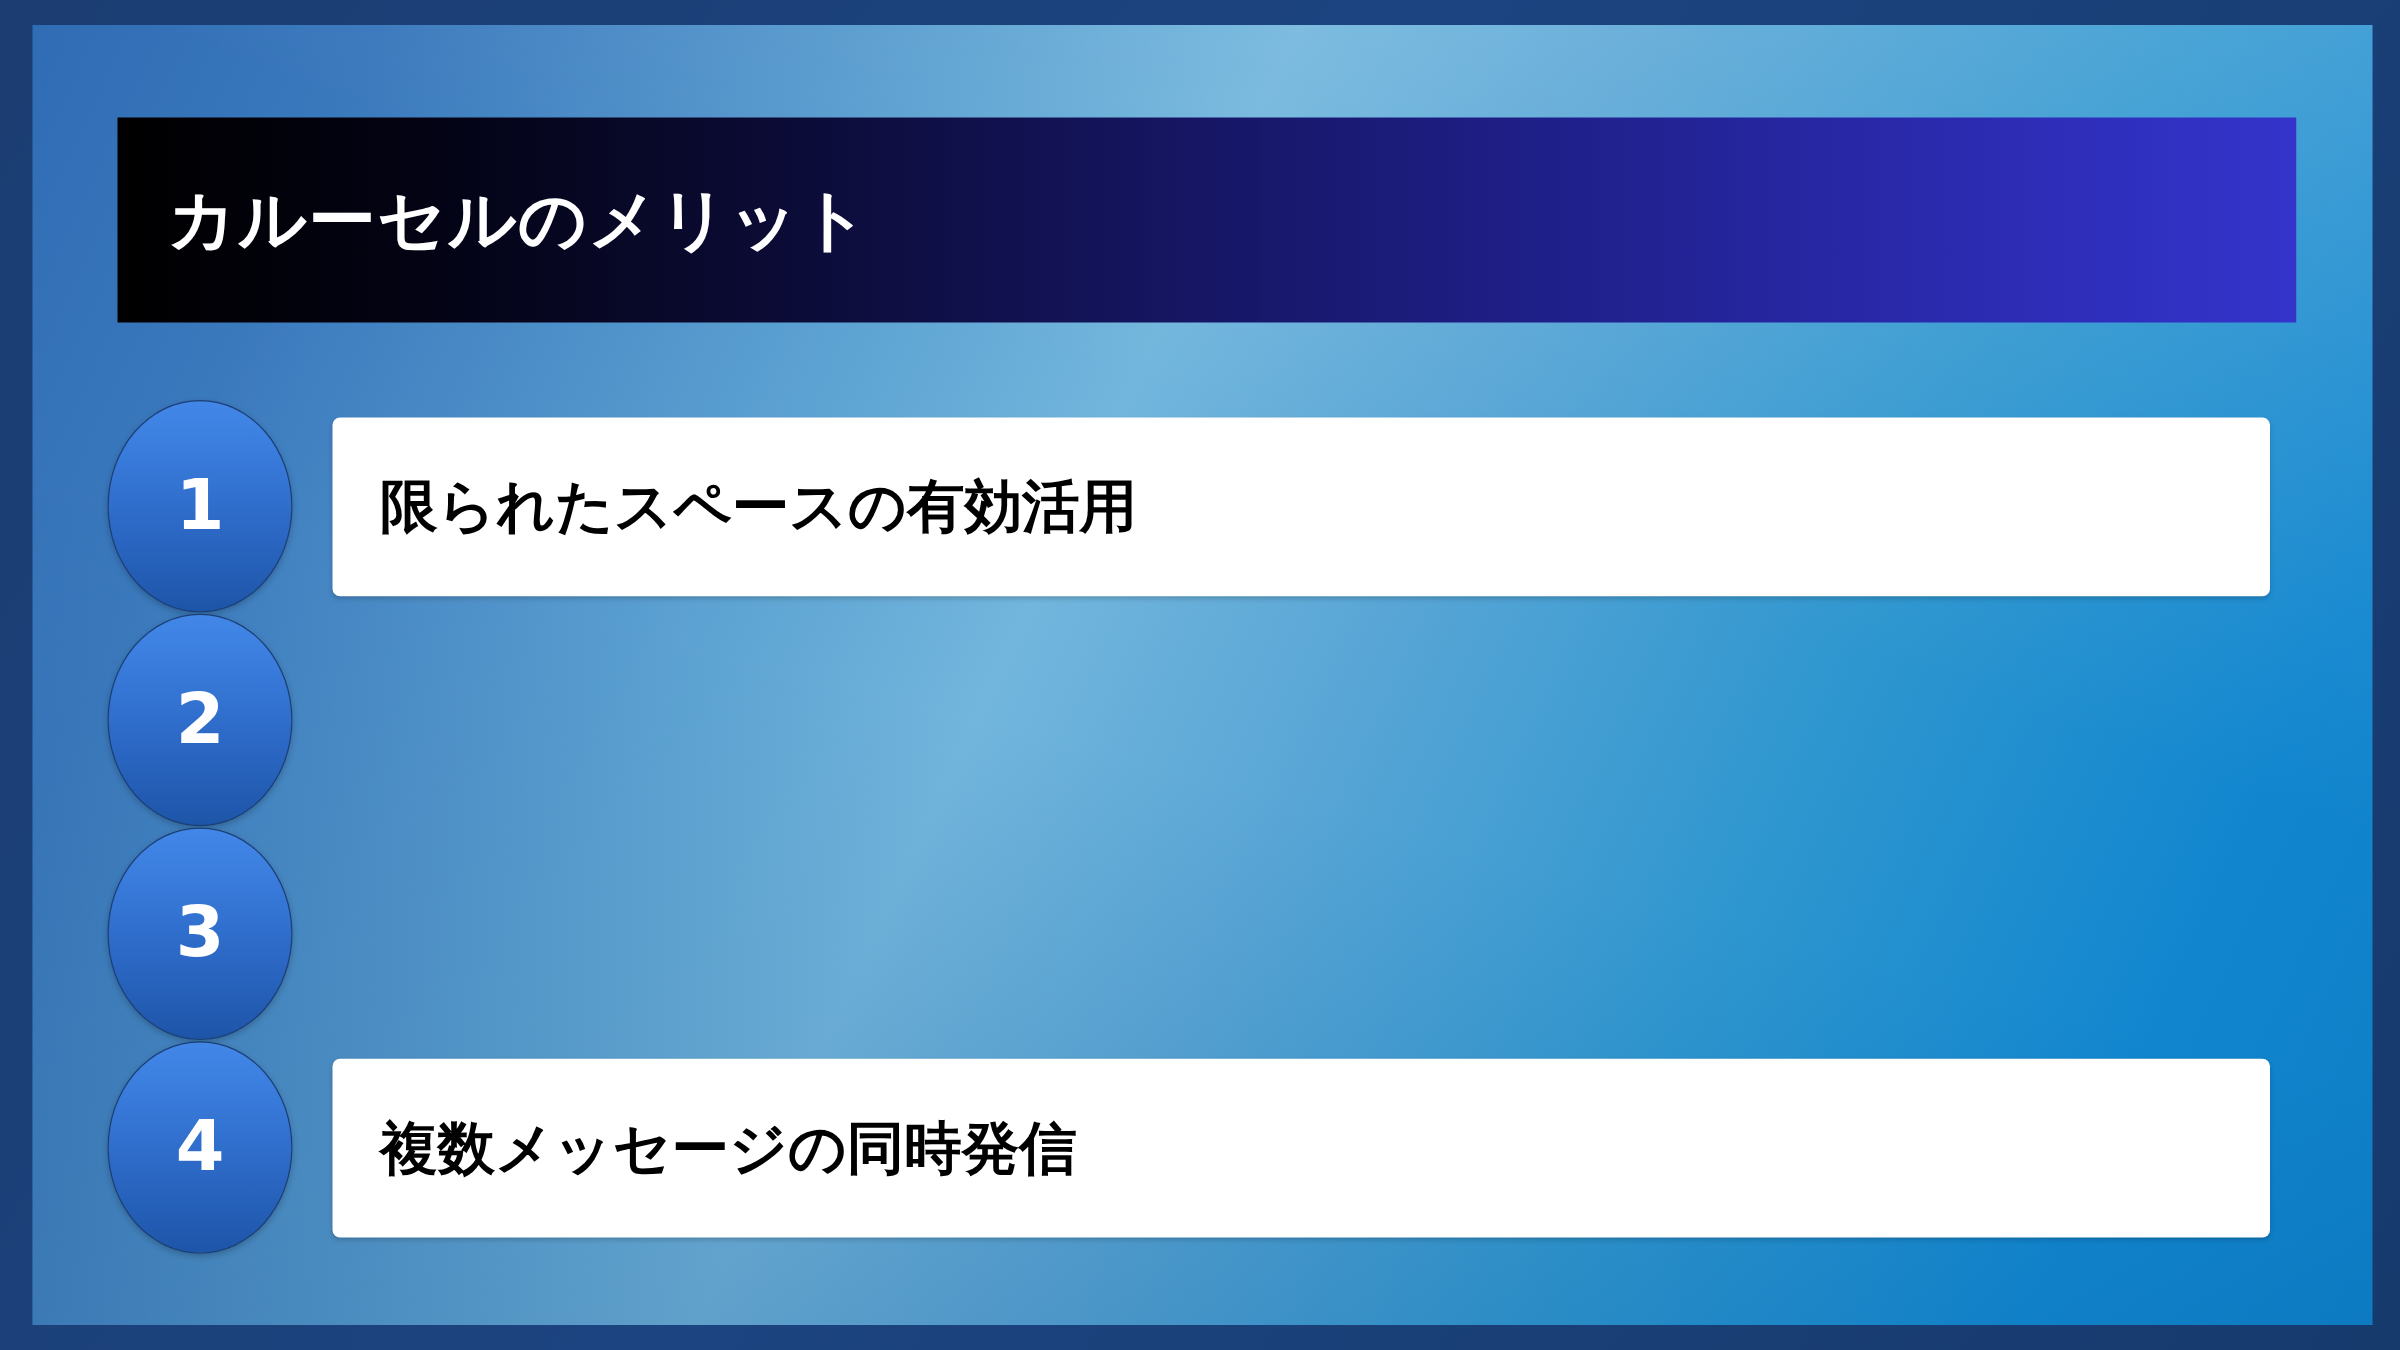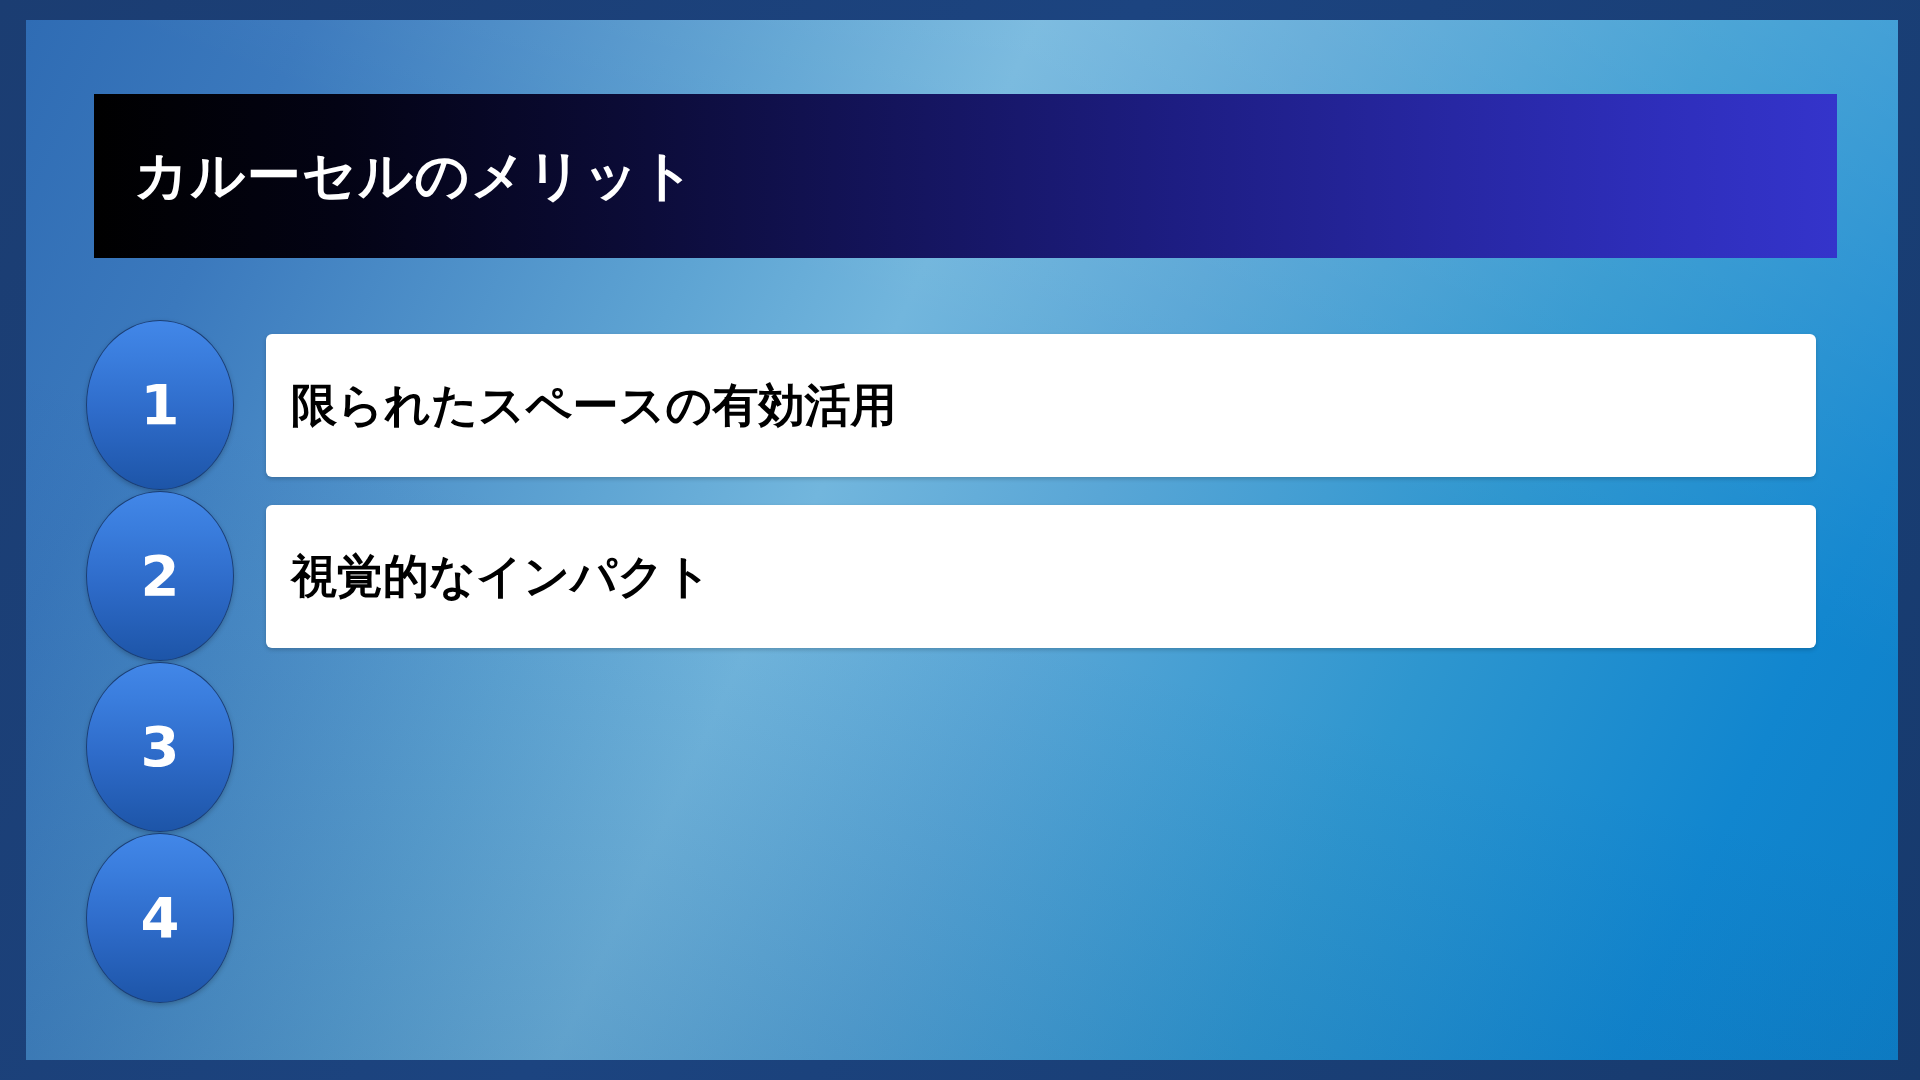--- a/index.html
+++ b/index.html
@@ -116,21 +116,21 @@
     background: #ffffff;
     border-radius: 6px;
     display: flex;
     align-items: center;
     box-shadow: 0 2px 4px rgba(0,0,0,0.18);
   }
   .benefit-label {
     color: #000000;
     font-size: 46px;
     font-weight: bold;
-    padding-left: 25px;
+    padding-left: 38px;
     line-height: 1.1;
     white-space: nowrap;
   }
   .benefit-badge {
     position: absolute;
     left: 60px;
     top: 0px;
     width: 148px;
     height: 170px;
     border-radius: 50%;
@@ -168,33 +168,33 @@
           </div>
           <div class="benefit-card">
             <span class="benefit-label">限られたスペースの有効活用</span>
           </div>
         </div>
 
         <div class="benefit-row">
           <div class="benefit-badge">
             <span class="benefit-number">2</span>
           </div>
+        </div>
+
+        <div class="benefit-row">
+          <div class="benefit-badge">
+            <span class="benefit-number">3</span>
+          </div>
+        </div>
+
+        <div class="benefit-row">
+          <div class="benefit-badge">
+            <span class="benefit-number">4</span>
+          </div>
           <div class="benefit-card">
-            <span class="benefit-label">視覚的なインパクト</span>
-          </div>
-        </div>
-
-        <div class="benefit-row">
-          <div class="benefit-badge">
-            <span class="benefit-number">3</span>
-          </div>
-        </div>
-
-        <div class="benefit-row">
-          <div class="benefit-badge">
-            <span class="benefit-number">4</span>
+            <span class="benefit-label">複数メッセージの同時発信</span>
           </div>
         </div>
 
       </div>
     </div>
   </div>
 </div>
 
 </body></html>

